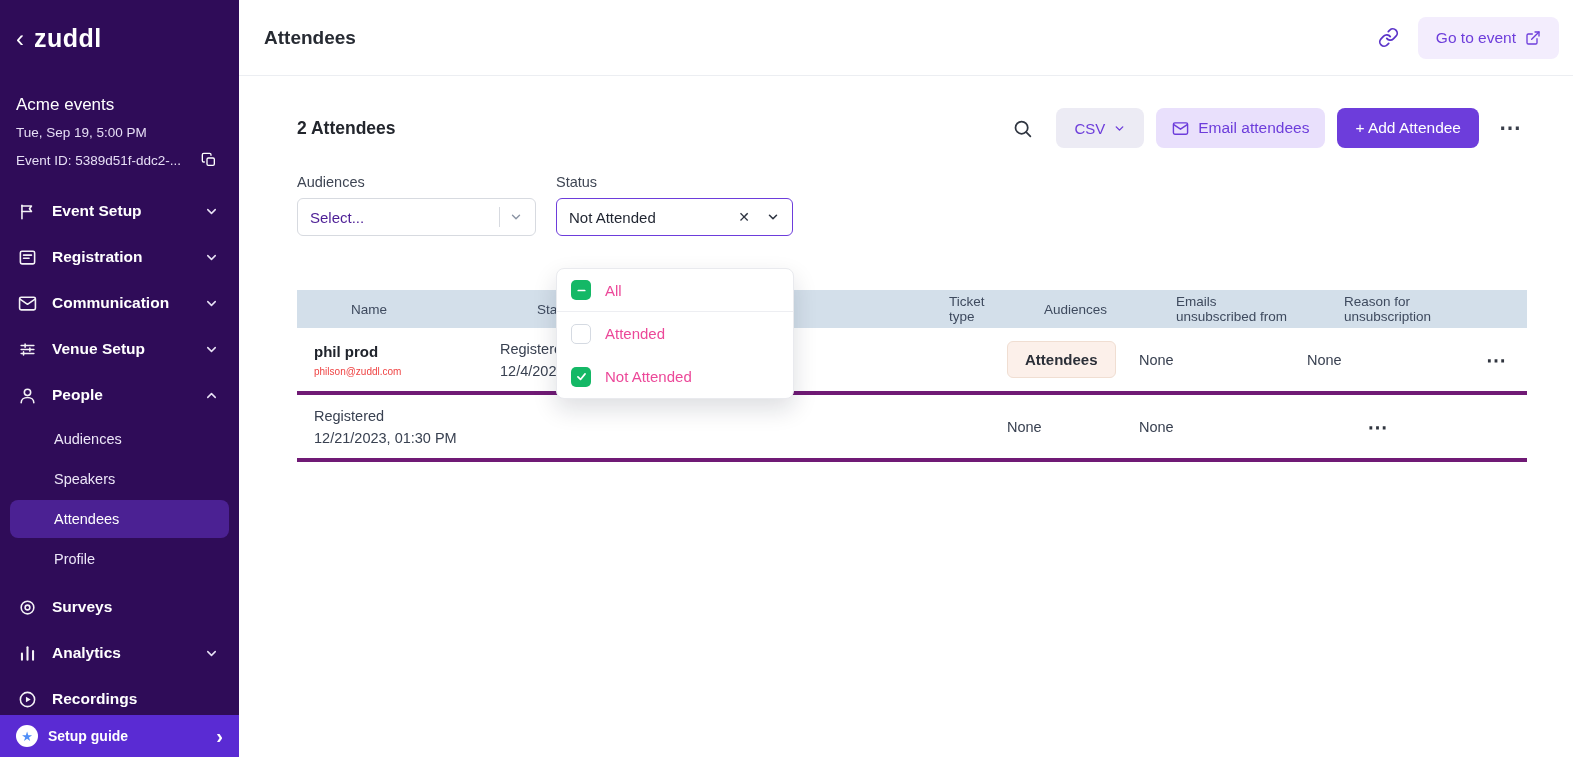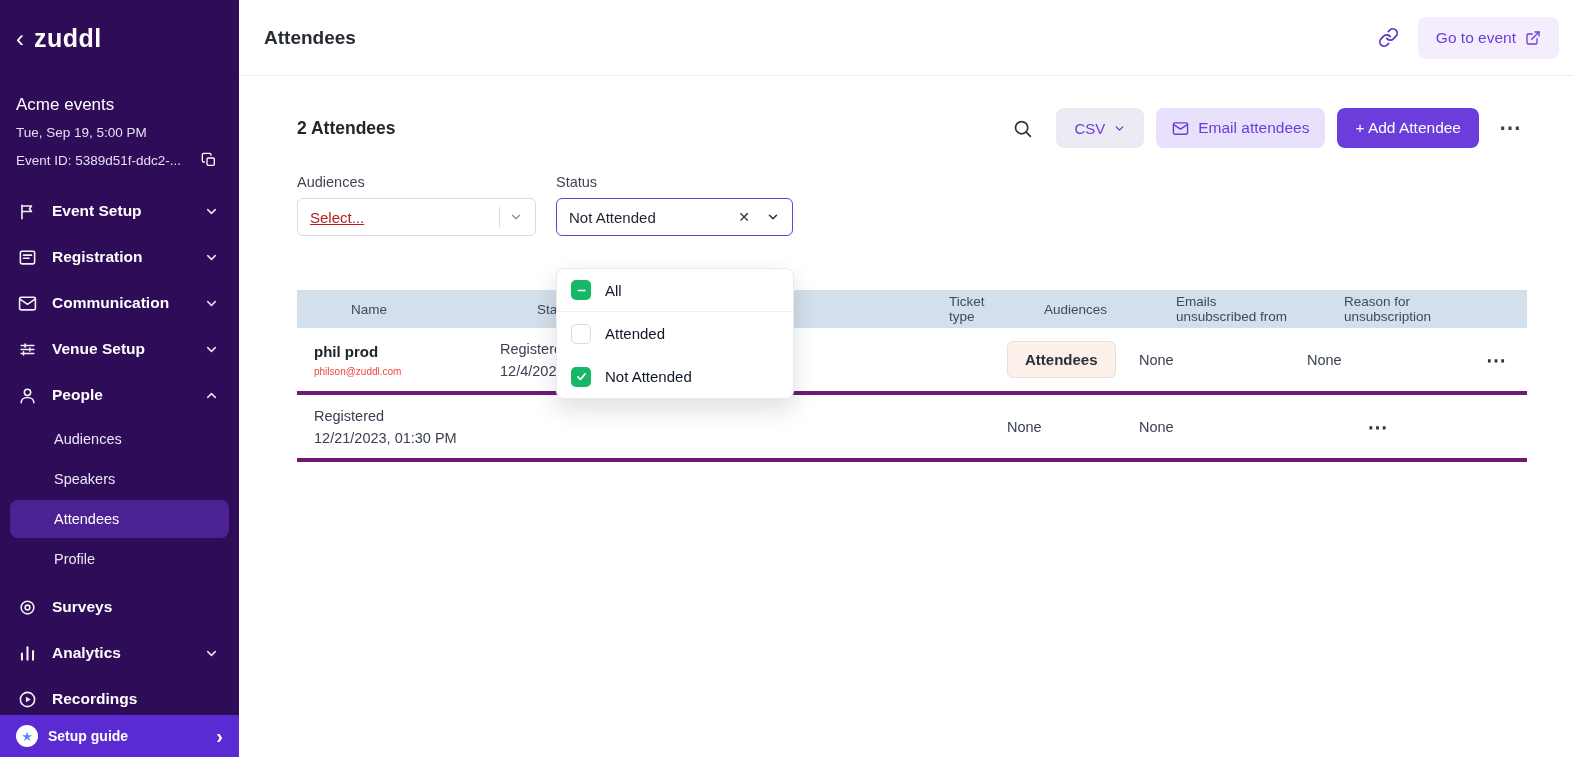--- a/index.html
+++ b/index.html
@@ -67,21 +67,21 @@
   .email-btn svg { width:17px; height:17px; }
   .add-btn { height:40px; padding:0 18px; border:none; border-radius:8px; background:#6d3ddb;
     color:#fff; font-size:15.5px; font-family:inherit; display:flex; align-items:center; cursor:pointer; }
   .more-btn { background:none; border:none; font-size:22px; font-weight:700; color:#3a3f4a;
     letter-spacing:2px; cursor:pointer; padding:0 4px; margin-left:4px; }
 
   .filters { margin-top:26px; display:flex; gap:20px; }
   .filter-label { font-size:14.5px; color:#3f4654; margin-bottom:8px; }
   .select-box { width:239px; height:38px; border:1px solid #d7dae0; border-radius:6px; background:#fff;
     display:flex; align-items:center; padding:0 12px; font-size:15px; cursor:pointer; }
-  .placeholder { color:#b91c1c;text-decoration:underline; }
+  .placeholder { color:#4c1d95; }
   .sep { width:1px; height:20px; background:#d7dae0; margin-left:auto; margin-right:9px; }
   .sel-chev { width:14px; height:14px; color:#8a93a3; }
   .sel-chev svg { width:14px; height:14px; }
   .select-box.active { width:237px; border:1.5px solid #6d3ddb; }
   .select-box.active .value { color:#1f2430; }
   .clear-x { margin-left:auto; margin-right:16px; font-size:14px; color:#2d3340; cursor:pointer; }
   .select-box.active .sel-chev { color:#2d3340; }
 
   
   .table { margin-top:54px; }
@@ -96,21 +96,21 @@
   .badge { display:inline-block; padding:9px 17px; background:#fcf0ea; border:1px solid #f0ded2;
     border-radius:6px; font-size:15px; font-weight:600; color:#2b2f38; cursor:pointer; }
   .row-more { background:none; border:none; font-size:20px; font-weight:700; color:#30353f;
     letter-spacing:2px; cursor:pointer; justify-self:center; }
 
   
   .dropdown { position:absolute; top:268px; left:317px; width:238px; background:#fff;
     border:1px solid #e9eaee; border-radius:8px; box-shadow:0 10px 25px rgba(16,24,40,.14);
     z-index:10; overflow:hidden; }
   .dd-option { display:flex; align-items:center; gap:14px; padding:0 14px; height:43px;
-    font-size:15px; color:#0f172a; cursor:pointer; }
+    font-size:15px; color:#ec4899; cursor:pointer; }
   .dd-option.first { border-bottom:1px solid #edeef2; }
   .cb { width:20px; height:20px; border-radius:5px; display:flex; align-items:center; justify-content:center; flex-shrink:0; }
   .cb.green { background:#14b866; }
   .cb.empty { background:#fff; border:1.5px solid #d5dae2; }
   .cb svg { width:13px; height:13px; }
 </style>
 </head>
 <body>
 
 <aside class="sidebar">

